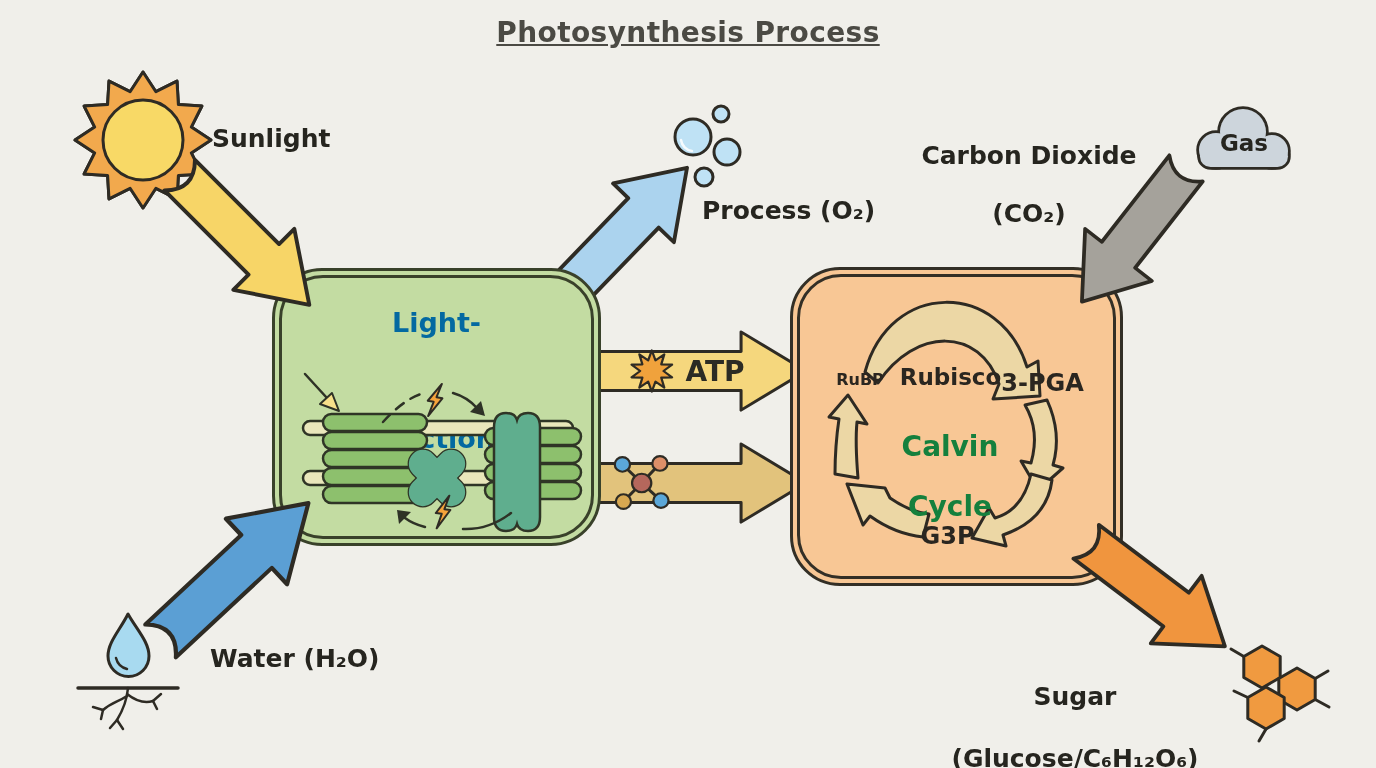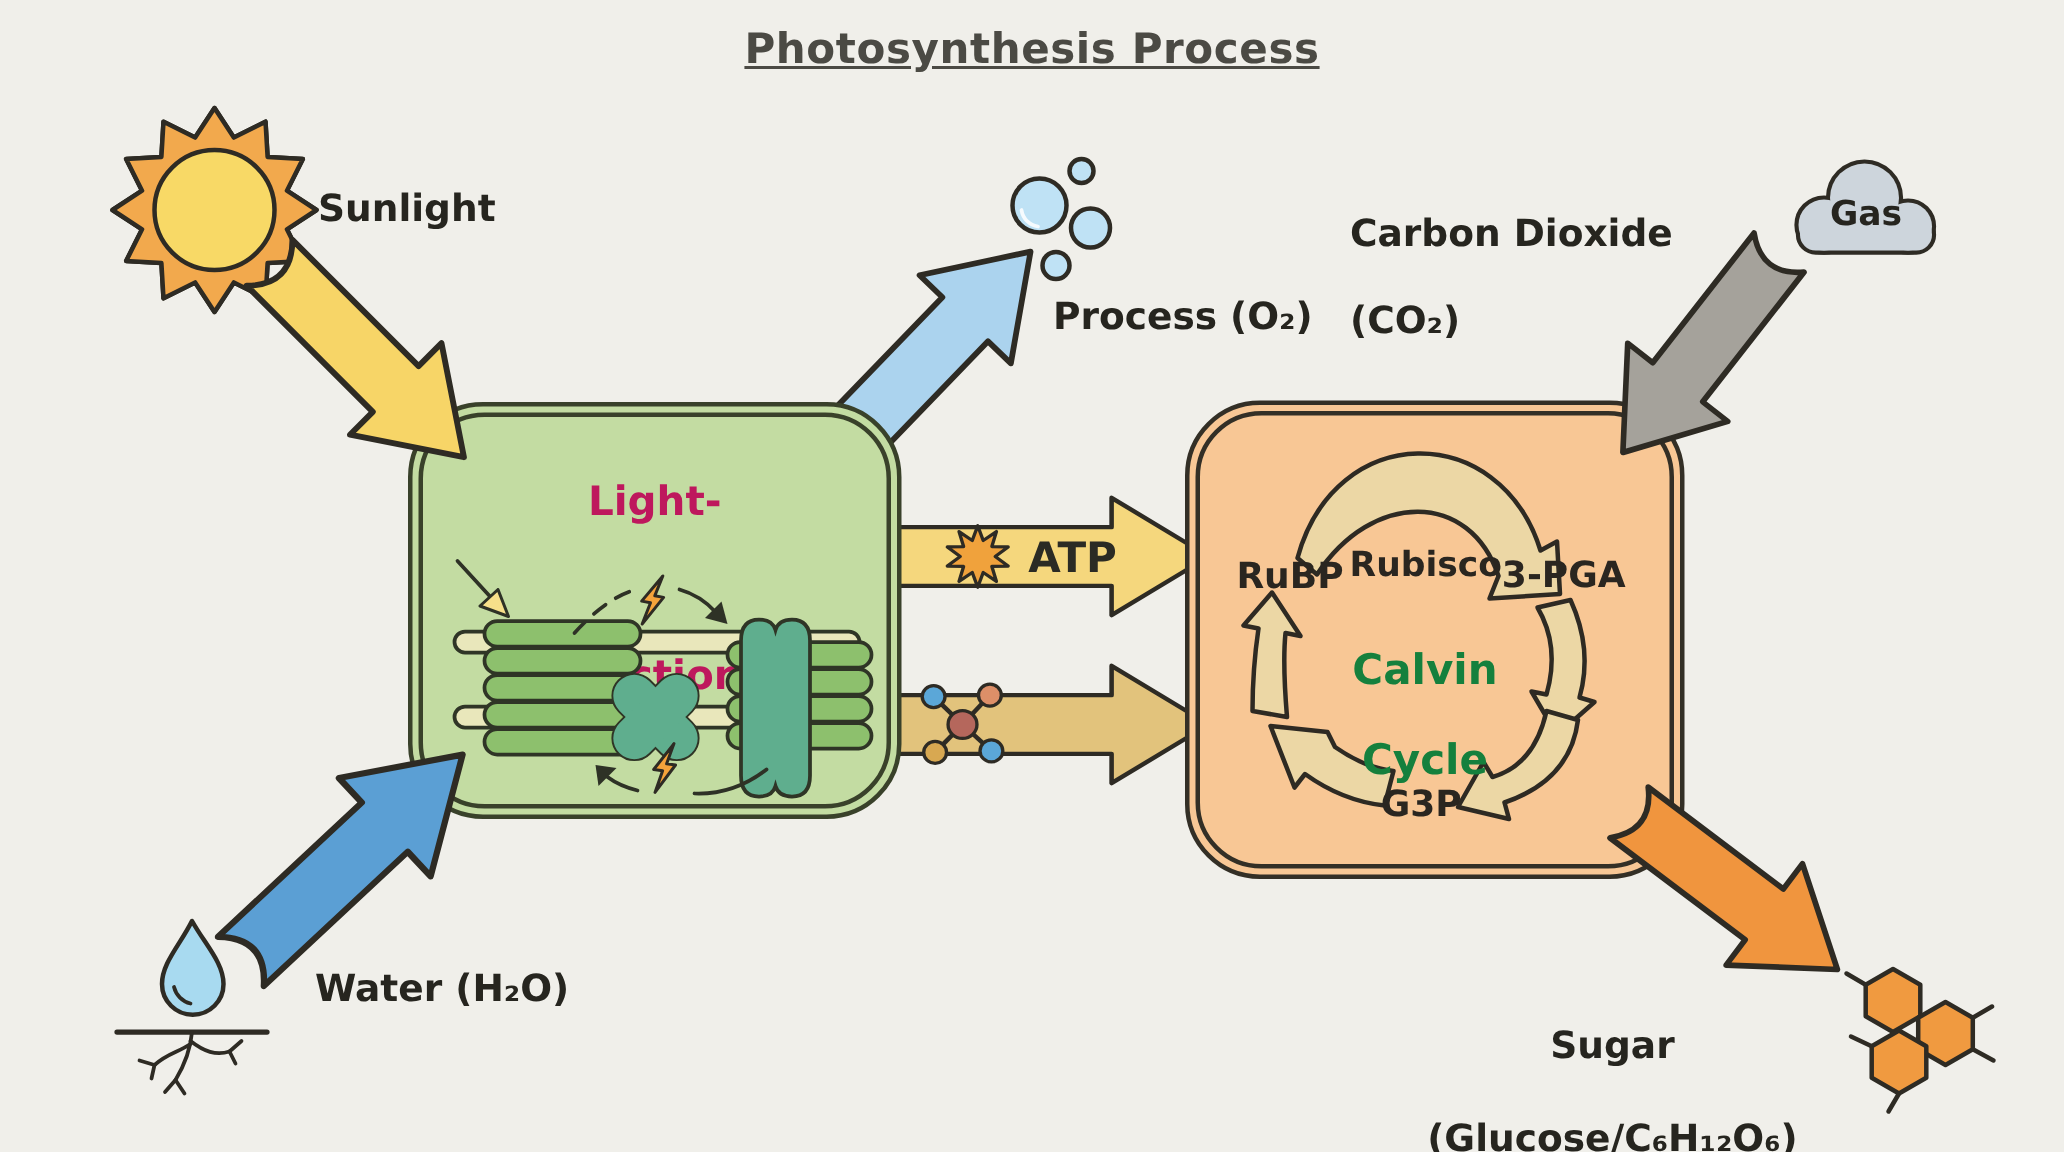--- a/index.html
+++ b/index.html
@@ -2,21 +2,21 @@
 <html style="--c-background: #F0EFEA; --c-outline: #2E2B24; --c-sunlight_arrow: #F7D567; --c-water_arrow: #5B9FD4; --c-oxygen_arrow: #ABD3EE; --c-co2_arrow: #A5A29B; --c-sugar_arrow: #F0953E; --c-atp_arrow: #F5D77D; --c-nadph_arrow: #E2C37C; --c-light_box: #C3DCA2; --c-calvin_box: #F8C795; --c-calvin_arrows: #ECD7A5;"><head>
 <meta charset="utf-8">
 <style>
   html,body{margin:0;padding:0;}
   body{font-family:"DejaVu Sans","Liberation Sans",sans-serif;}
   #stage{position:relative;width:1376px;height:768px;overflow:hidden;
          background:var(--c-background,#F0EFEA);}
   .abs{position:absolute;}
   .lbl{position:absolute;color:#26251F;font-weight:700;white-space:pre-line;}
   .ctr{text-align:center;}
-  .rgt{text-align:left;}
+  .rgt{text-align:center;}
   
   .dbox{position:absolute;border-radius:50px;}
   .dbox::before{content:"";position:absolute;inset:4px;border-radius:44px;
                 border:3px solid inherit;}
   .box-green{background:var(--c-light_box,#C3DCA2);border:3.5px solid #39412A;}
   .box-green::before{border:3px solid #39412A;}
   .box-orange{background:var(--c-calvin_box,#F8C795);border:3.5px solid #332F26;}
   .box-orange::before{border:3px solid #332F26;}
   .z0{z-index:0;} .z1{z-index:1;} .z2{z-index:2;} .z3{z-index:3;}
   svg{display:block;overflow:visible;}
@@ -73,21 +73,21 @@
         <rect x="12" y="44" width="88" height="21" rx="10.5"></rect>
     </g>
   </svg>
   <div class="lbl ctr z2" style="left:1206px;top:130px;width:76px;font-size:23px;">Gas</div>
 
   <svg class="abs z3 rot" style="left:1044px;top:185px;transform:rotate(128deg);" width="180" height="100" viewBox="0 0 200 104" preserveAspectRatio="none">
     <path d="M6,30 L128,30 L128,8 L194,52 L128,96 L128,74 L6,74 Q28,52 6,30 Z" fill="#A5A29B" stroke="#2E2B24" stroke-width="4" stroke-linejoin="round"></path>
   </svg>
 
   <div class="dbox box-green z1" style="left:272px;top:268px;width:323px;height:272px;">
-    <div class="lbl ctr" style="left:0;right:0;top:20px;font-size:27px;line-height:29px;color:#be185d;">
+    <div class="lbl ctr" style="left:0;right:0;top:8px;font-size:27px;line-height:29px;color:#0369a1;">
       <span>Light-</span><br>
       <br>
       <span>Reactions</span>
     </div>
 
     <svg class="abs" style="left:10px;top:95px;" width="300" height="170" viewBox="0 0 300 170">
       <g stroke="#2F3526">
         <rect x="18" y="55" width="270" height="14" rx="7" fill="#E9E7BB" stroke-width="2.5"></rect>
         <rect x="18" y="105" width="270" height="14" rx="7" fill="#E9E7BB" stroke-width="2.5"></rect>
         <g fill="#8DC06D" stroke-width="2.5">
@@ -158,21 +158,21 @@
   <div class="dbox box-orange z1" style="left:790px;top:267px;width:327px;height:313px;"></div>
   <svg class="abs z1" style="left:795px;top:272px;" width="316" height="300" viewBox="0 0 316 300">
     <g fill="#ECD7A5" stroke="#2E2A23" stroke-width="3" stroke-linejoin="round">
       <path d="M70,100 C95,8 205,8 232,95 L243,89 L245,124 L198,127 L204,112 C185,55 120,55 83,111 Z" fill="#ECD7A5"></path>
       <path d="M230,133 L252,128 C262,150 264,172 258,193 L268,196 L243,218 L226,189 L236,191 C242,170 240,150 230,133 Z" fill="#ECD7A5"></path>
       <path d="M236,202 L257,208 Q252,248 208,263 L211,274 L177,266 L194,236 L200,246 Q228,238 236,202 Z" fill="#ECD7A5"></path>
       <path d="M134,242 L128,265 Q100,262 75,244 L68,253 L52,212 L90,216 L95,226 Q115,240 134,242 Z" fill="#ECD7A5"></path>
       <path d="M40,202 L63,206 Q60,170 62,150 L72,152 L53,123 L34,145 L44,147 Q40,174 40,202 Z" fill="#ECD7A5"></path>
     </g>
   </svg>
-  <div class="lbl ctr z2" style="left:820px;top:370px;width:80px;font-size:24px;color:#2A2620;">RuBP</div>
+  <div class="lbl ctr z2" style="left:820px;top:370px;width:80px;font-size:16px;color:#2A2620;">RuBP</div>
   <div class="lbl ctr z2" style="left:888px;top:347px;width:125px;font-size:23px;color:#2A2620;margin-top:17px;">Rubisco</div>
   <div class="lbl ctr z2" style="left:995px;top:369px;width:95px;font-size:24px;color:#2A2620;">3-PGA</div>
   <div class="lbl ctr z2" style="left:870px;top:402px;width:160px;font-size:28px;line-height:30px;color:#15803d;">
     <span>Calvin</span><br>
     <span>Cycle</span>
   </div>
   <div class="lbl ctr z2" style="left:905px;top:522px;width:85px;font-size:24px;color:#2A2620;">G3P</div>
 
   <svg class="abs z2" style="left:68px;top:598px;" width="130" height="150" viewBox="0 0 130 150">
     <path d="M60,16 C52,32 40,44 40,58 A20.5,20.5 0 0 0 81,58 C81,44 69,32 60,16 Z" fill="#A8DAF0" stroke="#2E2B24" stroke-width="3" stroke-linejoin="round"></path>

